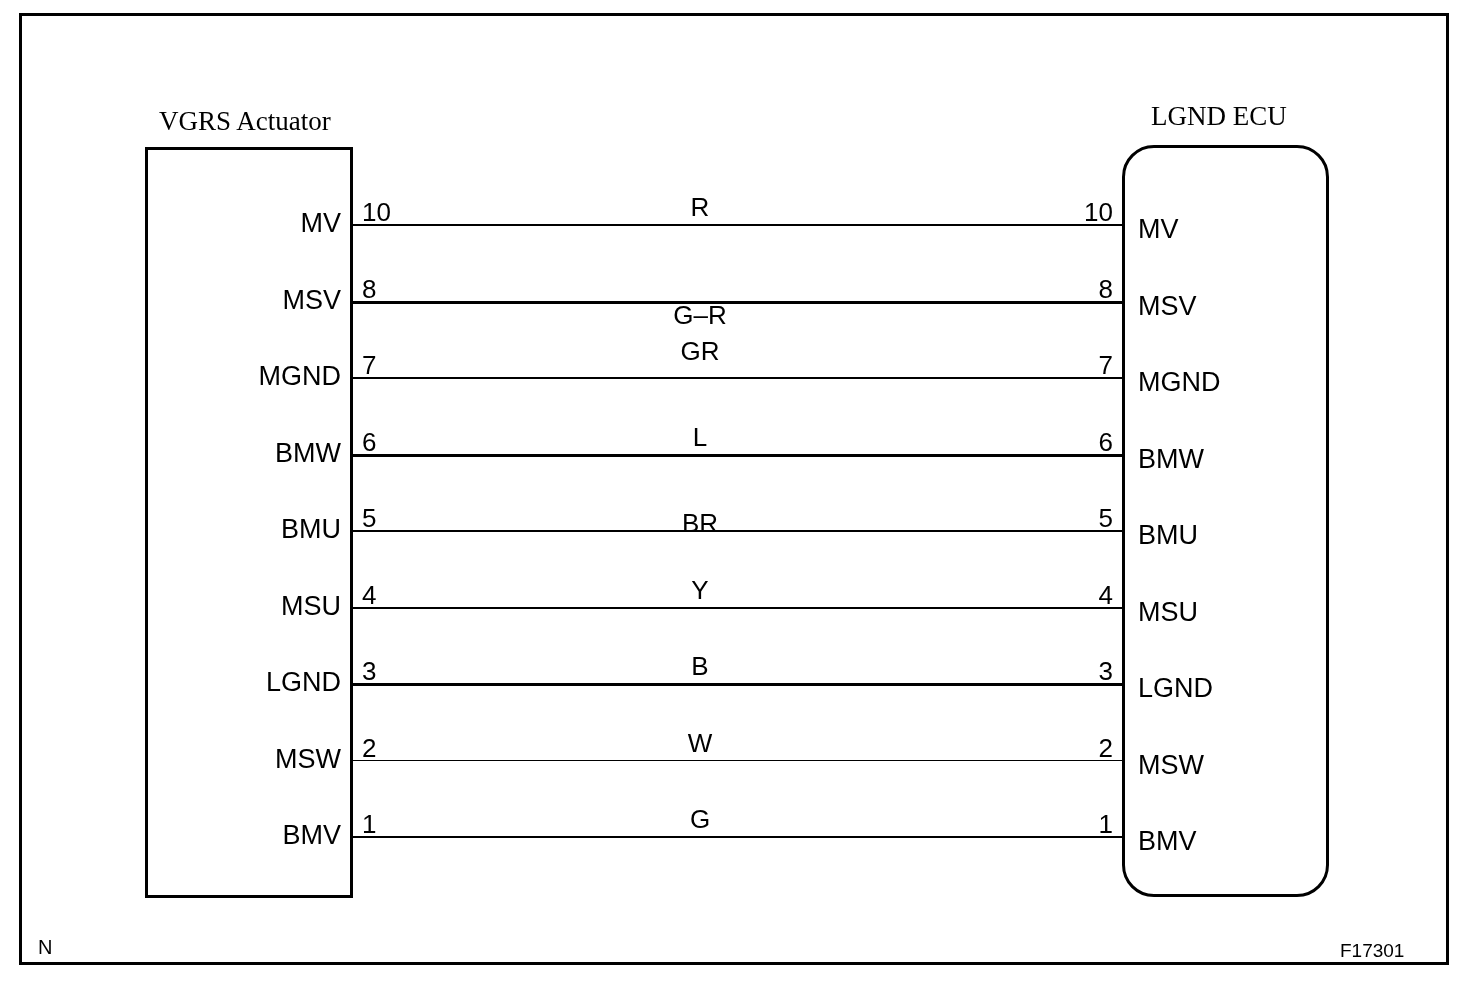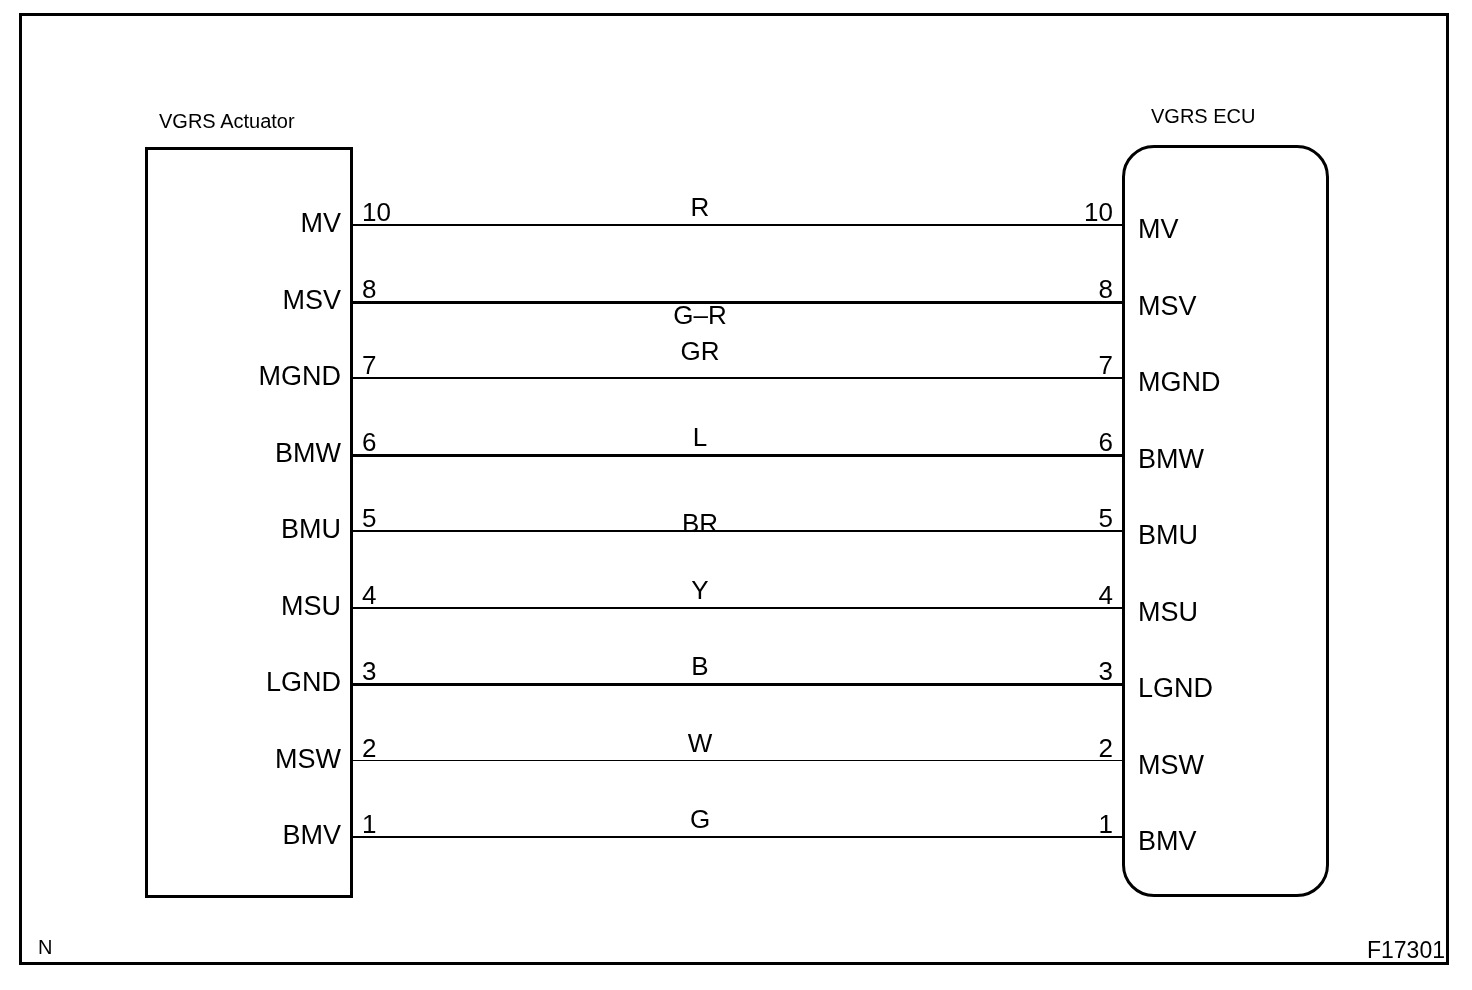--- a/index.html
+++ b/index.html
@@ -41,23 +41,24 @@
     top: 145px;
     width: 207px;
     height: 752px;
     border: 3px solid #000000;
     border-radius: 32px;
     box-sizing: border-box;
     background: #ffffff;
   }
   .box-title {
     position: absolute;
-    font-size: 20px;
+    font-size: 27px;
     line-height: 30px;
     white-space: nowrap;
+    font-family: Liberation Serif, serif;
   }
   .actuator-title { left: 159px; top: 106px; }
   .ecu-title     { left: 1151px; top: 101px; }
 
   .wire {
     position: absolute;
     left: 352px;
     width: 770px;
     background: #000000;
   }
@@ -92,35 +93,35 @@
     left: 38px;
     top: 936px;
     font-size: 20px;
     line-height: 22px;
   }
   .figure-code {
     position: absolute;
     left: 1340px;
     top: 941px;
     width: 105px;
-    text-align: right;
-    font-size: 23px;
+    text-align: left;
+    font-size: 19px;
     line-height: 19px;
   }
 </style>
 </head>
 <body>
 
 <div class="canvas">
   <div class="outer-border"></div>
 
   <div class="box-title actuator-title">VGRS Actuator</div>
   <div class="actuator-box"></div>
 
-  <div class="box-title ecu-title">VGRS ECU</div>
+  <div class="box-title ecu-title">LGND ECU</div>
   <div class="ecu-box"></div>
 
   <div id="rows">
   <div>
     <div class="wire" style="top: 224px; height: 2px;"></div>
     <div class="pin-label left-label" style="top: 208px;">MV</div>
     <div class="pin-number left-pin" style="top: 198px;">10</div>
     <div class="wire-color" style="top: 193px;">R</div>
     <div class="pin-number right-pin" style="top: 198px;">10</div>
     <div class="pin-label right-label" style="top: 214px;">MV</div>

